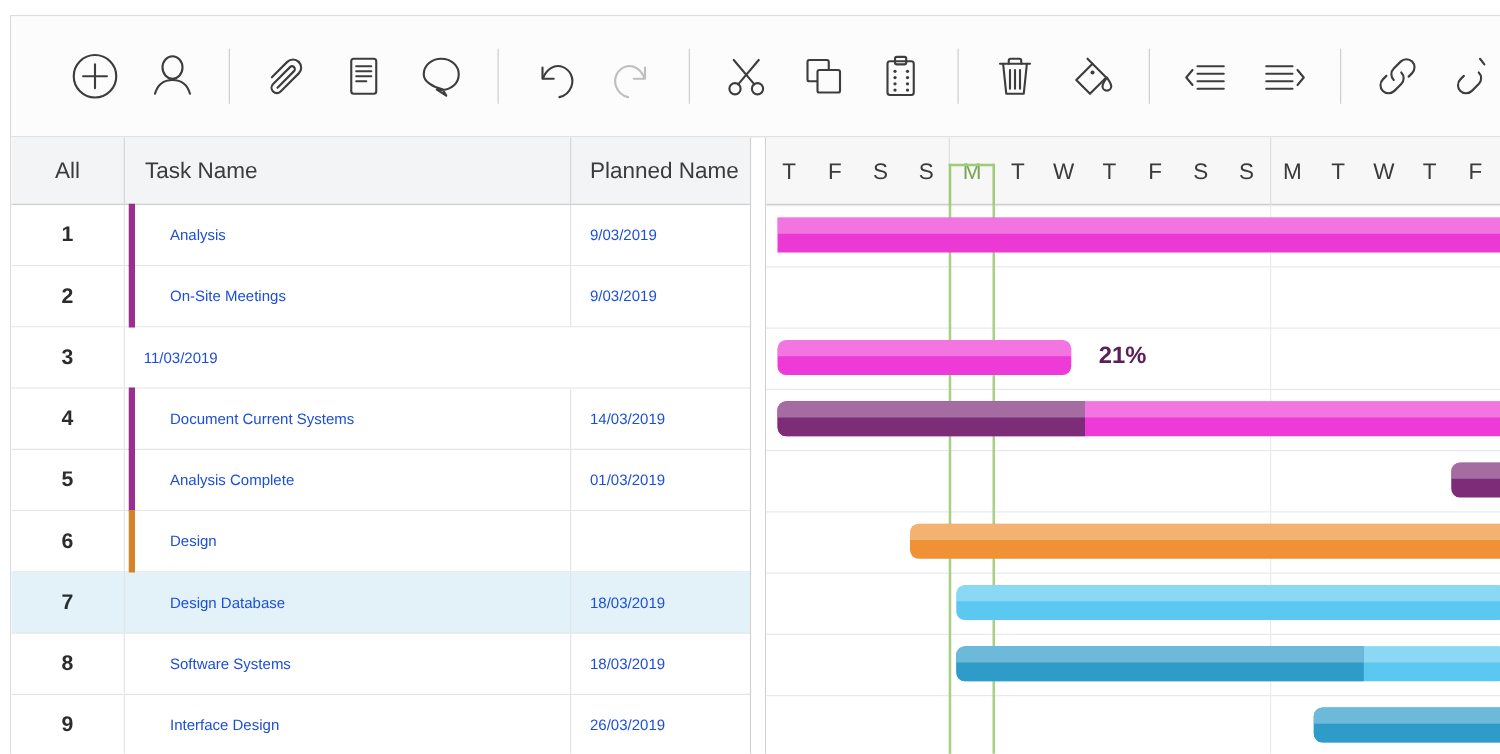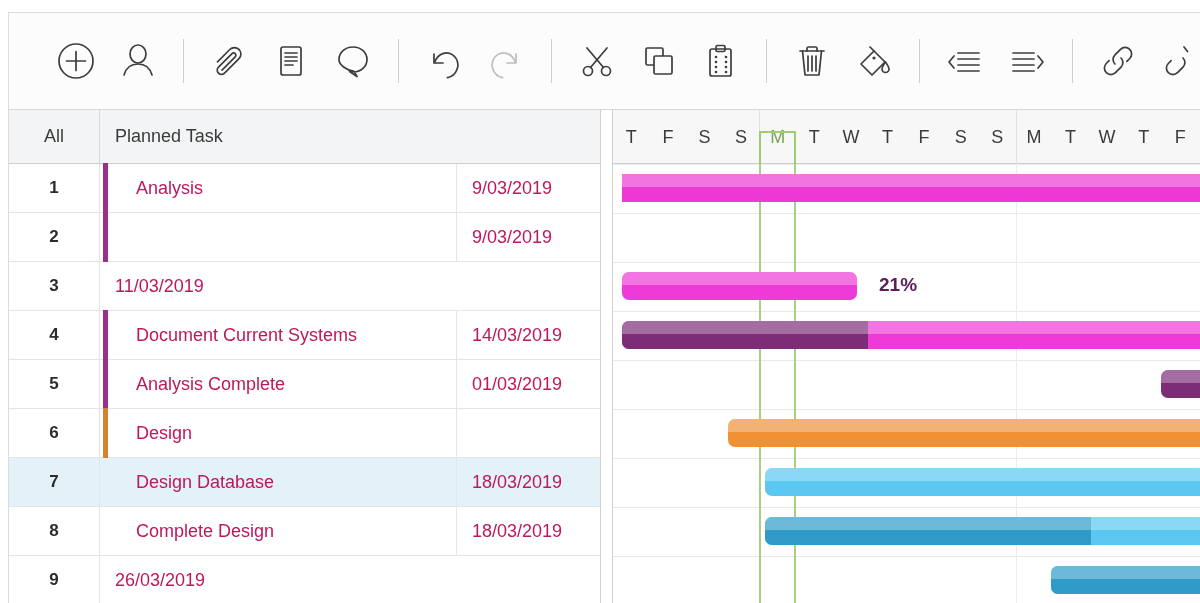--- a/index.html
+++ b/index.html
@@ -80,21 +80,21 @@
   .grow {
     display: flex;
     height: 49px;
     border-bottom: 1px solid #e4e5e6;
     background: #ffffff;
   }
   .grow.selected { background: #e3f2f9; }
   .gc {
     display: flex; align-items: center;
     height: 100%;
-    font-size: 18px; color: #be185d;
+    font-size: 12px; color: #1d4ed8;
     border-right: 1px solid #e4e5e6;
     position: relative;
   }
   .gc-id {
     width: 91px; justify-content: center;
     font-weight: bold; color: #2b2c2d; font-size: 17px;
   }
   .gc-name { width: 357px; padding-left: 36px; }
   .gc-name .wbs {
     position: absolute; left: 3px; top: -1px;
@@ -311,35 +311,37 @@
           <path d="M26 20a6.5 6.5 0 0 1 0 9.2l-5.5 5.5a6.5 6.5 0 1 1-9.2-9.2l2.8-2.8" stroke="#3d3d3d" stroke-width="1.7" fill="none" stroke-linecap="round" stroke-linejoin="round"></path>
         </svg>
       </div>
     </div>
 
   <div class="body">
 
     <div class="grid">
       <div class="grid-header">
         <div class="gh-cell gh-all">All</div>
-        <div class="gh-cell gh-start">Planned Task</div>
+        <div class="gh-cell gh-task">Task Name</div>
+        <div class="gh-cell gh-start">Planned Name</div>
       </div>
       <div id="grid-rows">
           <div class="grow">
             <div class="gc gc-id">1</div>
             <div class="gc gc-name">
               <span class="wbs" style="background: rgb(155, 47, 143);"></span>
               <span>Analysis</span>
             </div>
             <div class="gc gc-start">9/03/2019</div>
           </div>
           <div class="grow">
             <div class="gc gc-id">2</div>
             <div class="gc gc-name">
               <span class="wbs" style="background: rgb(155, 47, 143);"></span>
+              <span>On-Site Meetings</span>
             </div>
             <div class="gc gc-start">9/03/2019</div>
           </div>
           <div class="grow">
             <div class="gc gc-id">3</div>
             <div class="gc gc-start">11/03/2019</div>
           </div>
           <div class="grow">
             <div class="gc gc-id">4</div>
             <div class="gc gc-name">
@@ -366,26 +368,29 @@
           <div class="grow selected">
             <div class="gc gc-id">7</div>
             <div class="gc gc-name">
               <span>Design Database</span>
             </div>
             <div class="gc gc-start">18/03/2019</div>
           </div>
           <div class="grow">
             <div class="gc gc-id">8</div>
             <div class="gc gc-name">
-              <span>Complete Design</span>
+              <span>Software Systems</span>
             </div>
             <div class="gc gc-start">18/03/2019</div>
           </div>
           <div class="grow">
             <div class="gc gc-id">9</div>
+            <div class="gc gc-name">
+              <span>Interface Design</span>
+            </div>
             <div class="gc gc-start">26/03/2019</div>
           </div>
         </div>
     </div>
 
     <div class="splitter"></div>
 
     <div class="chart">
       <div class="tl-header" id="tl-header">
           <div class="tl-day" style="left: 0px; width: 36.6px;">T</div>

